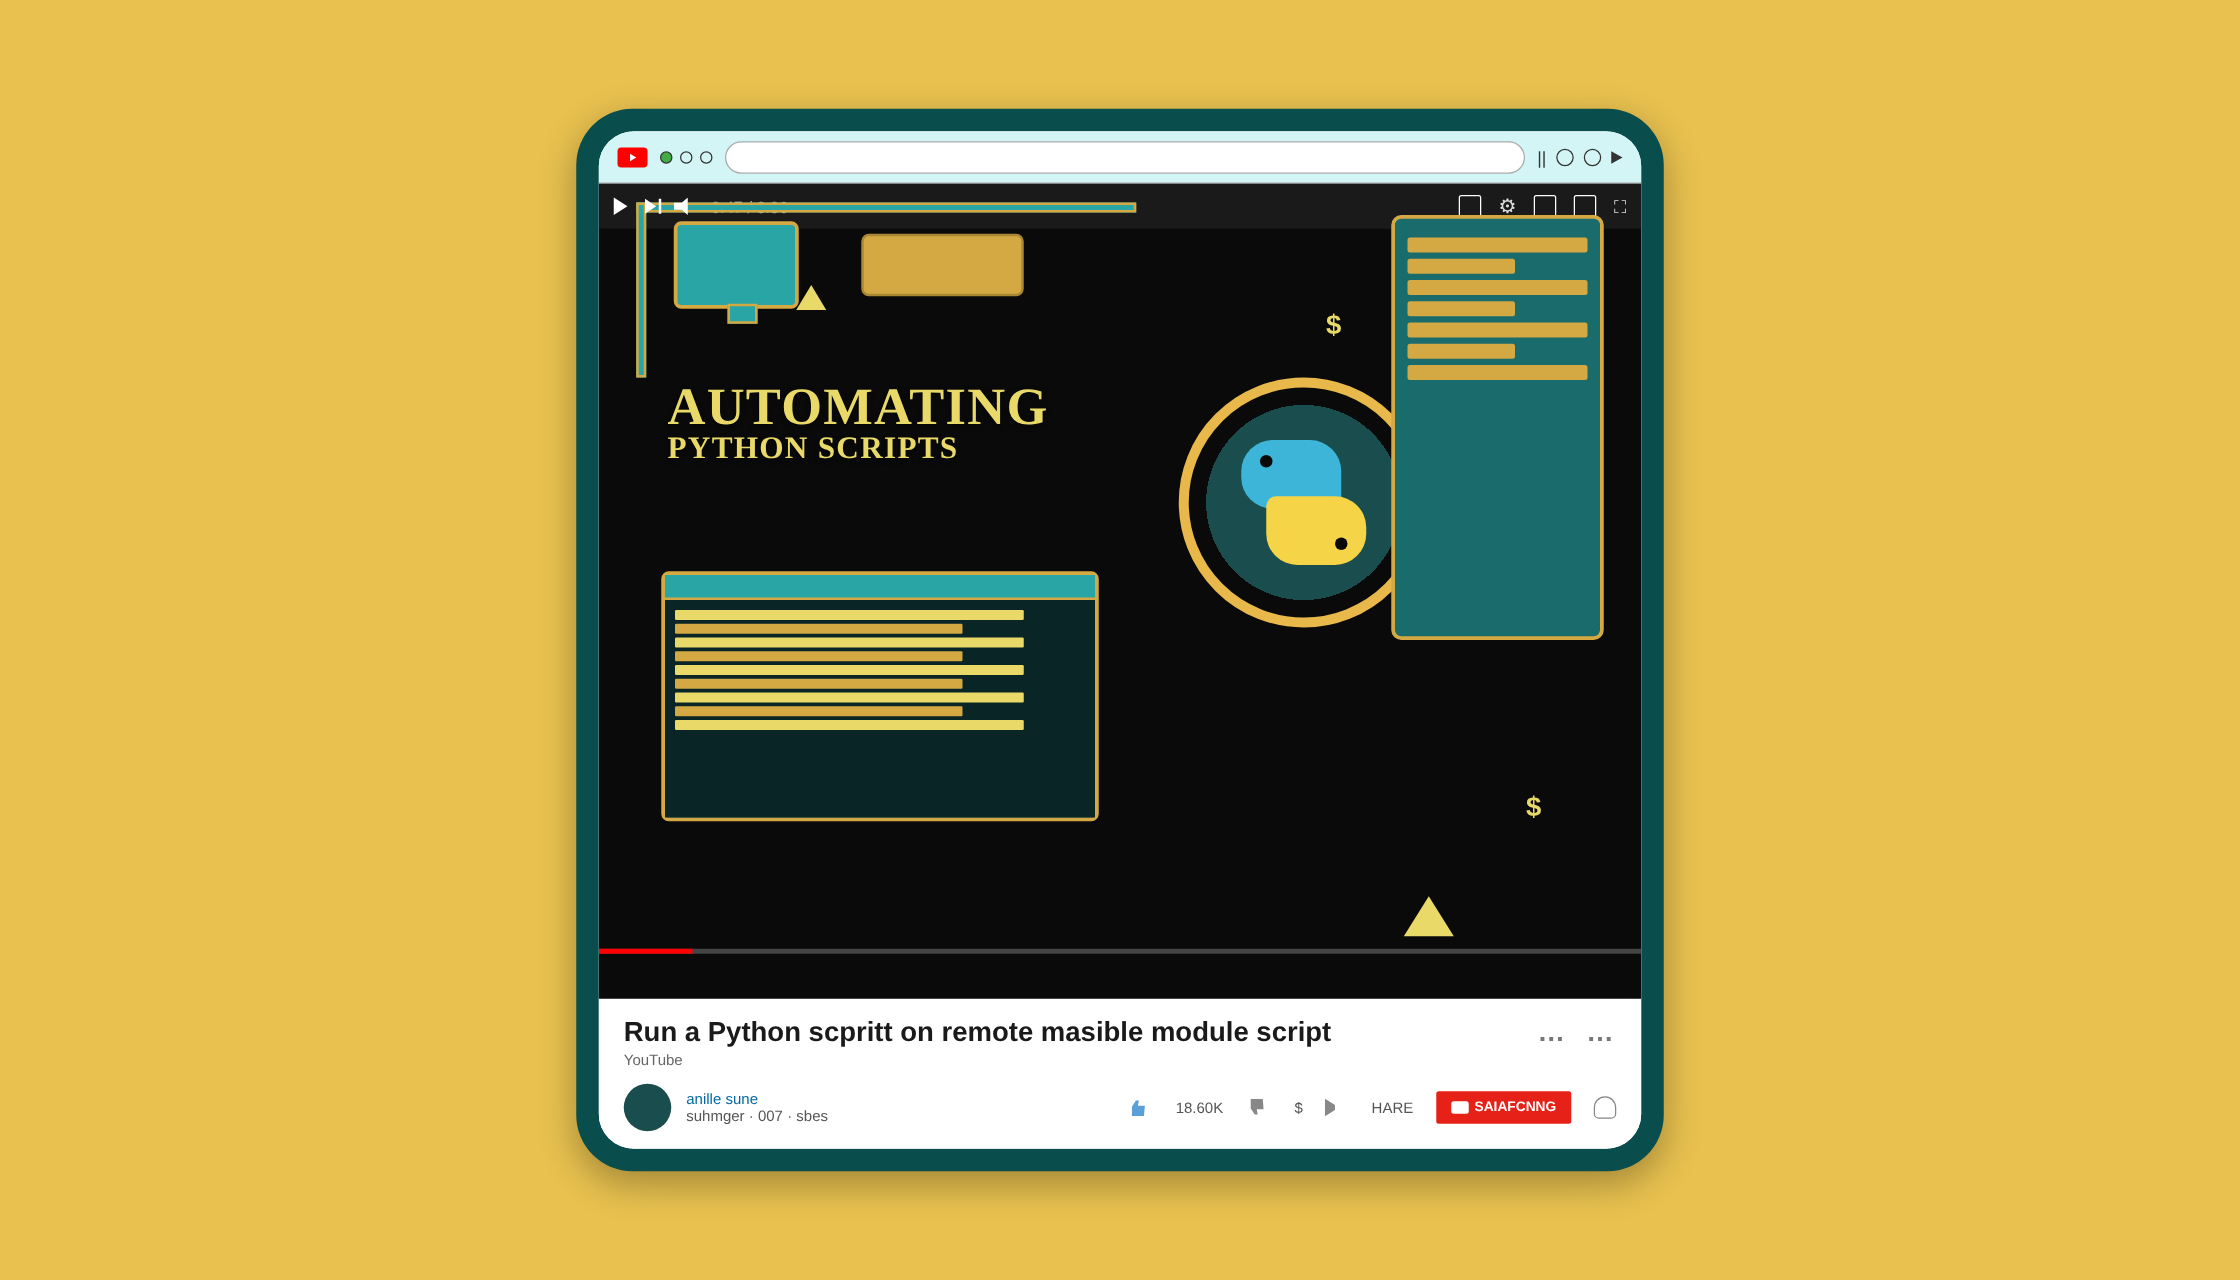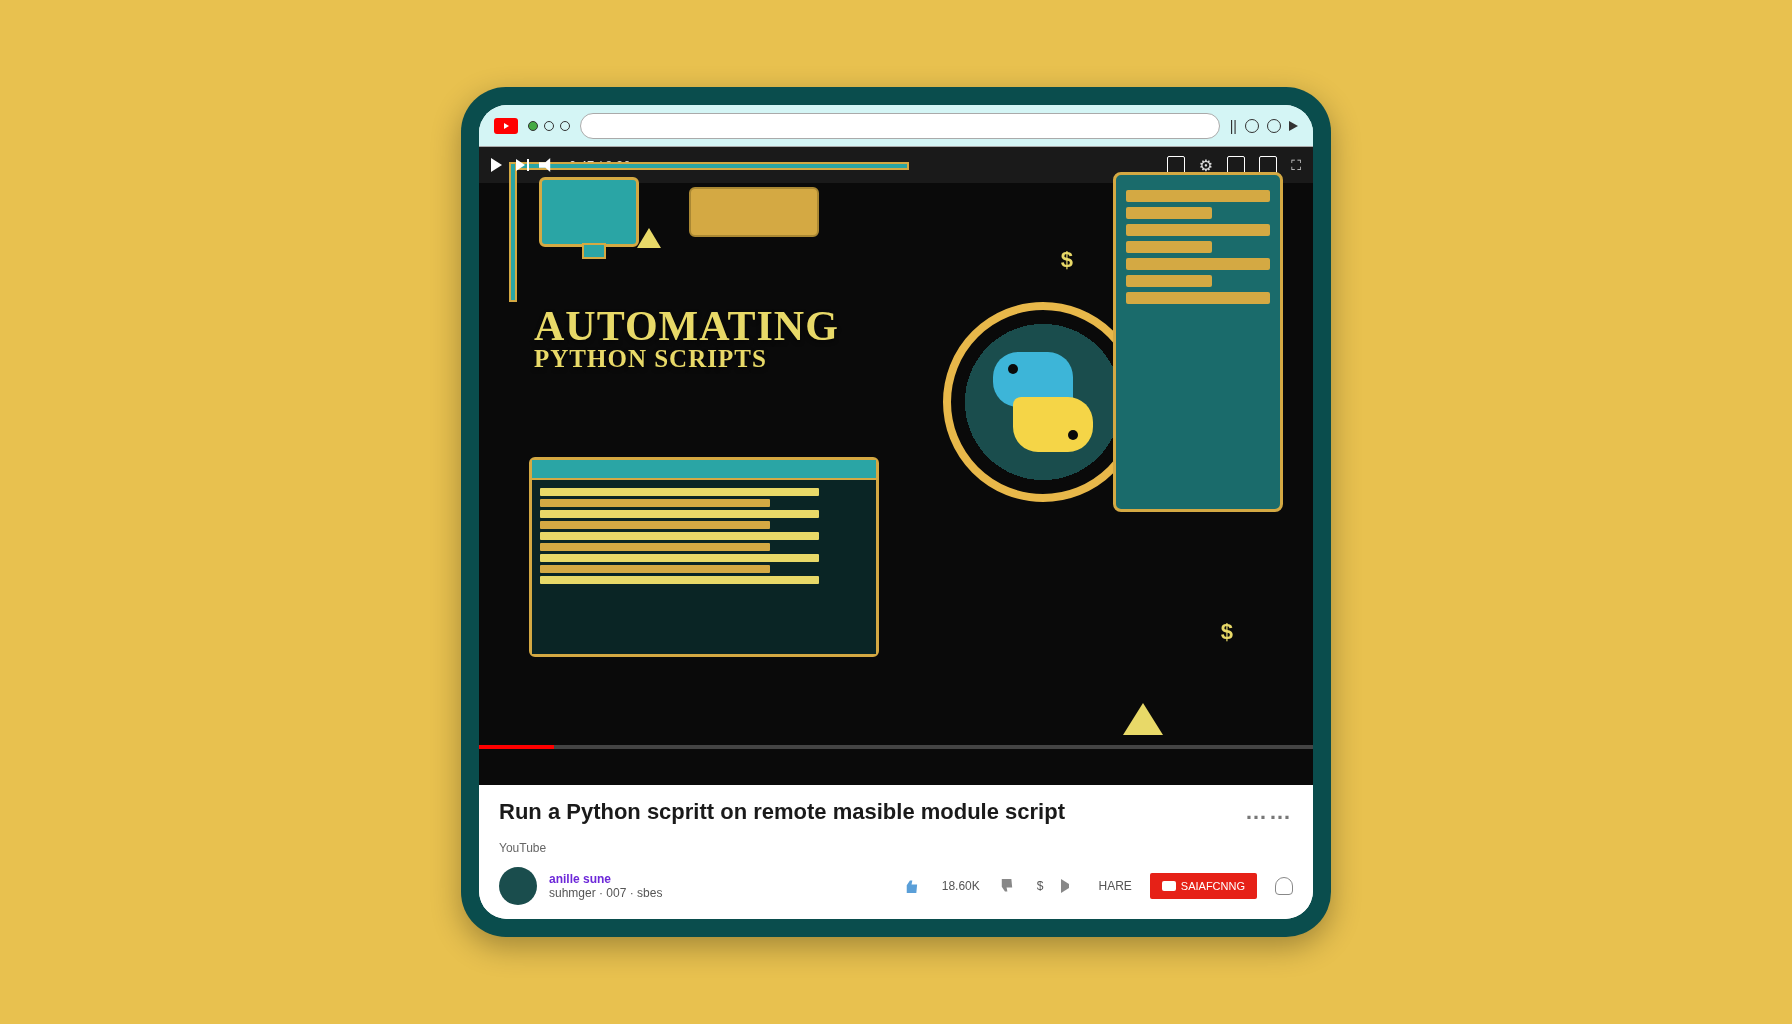--- a/index.html
+++ b/index.html
@@ -55,33 +55,33 @@
 .progress{position:absolute;bottom:36px;left:0;right:0;height:4px;background:#444}
 .progfill{height:100%;width:9%;background:#f00}
 .cbtn{cursor:pointer;display:flex;align-items:center}
 .playbtn{border-left:11px solid #fff;border-top:7px solid transparent;border-bottom:7px solid transparent}
 .nextbtn{border-left:9px solid #fff;border-top:6px solid transparent;border-bottom:6px solid transparent;position:relative}
 .nextbtn::after{content:"";position:absolute;left:2px;top:-6px;width:2px;height:12px;background:#fff}
 .vol{width:16px;height:14px;background:#fff;clip-path:polygon(0 30%,40% 30%,70% 0,70% 100%,40% 70%,0 70%)}
 .spacer{flex:1}
 .ricon{width:18px;height:18px;border:1.5px solid #fff;border-radius:2px}
 .info{background:#fff;padding:14px 20px}
-.vtitle{font-size:22px;font-weight:bold;color:#1a1a1a;display:flex;align-items:center;}
+.vtitle{font-size:22px;font-weight:bold;color:#1a1a1a;display:flex;align-items:center;gap:15px}
 .elips{color:#777;letter-spacing:2px}
-.plat{font-size:12px;color:#666;margin-top:16px}
+.plat{font-size:12px;color:#666;margin-top:2px}
 .meta{display:flex;align-items:center;margin-top:12px;gap:12px}
 .avatar{width:38px;height:38px;background:#1a4d4d;border-radius:50%}
 .chinfo{display:flex;flex-direction:column;font-size:12px;color:#555}
-.chname{color:#6d28d9;font-weight:700}
+.chname{color:#0369a1;font-weight:400}
 .actions{margin-left:auto;display:flex;align-items:center;gap:18px;font-size:12px;color:#555}
 .act{display:flex;align-items:center;gap:23px;cursor:pointer}
 .thumb-up{width:16px;height:14px;background:#5a9fd8;clip-path:polygon(25% 100%,25% 45%,45% 10%,60% 10%,55% 40%,90% 40%,85% 100%)}
 .thumb-dn{width:16px;height:14px;background:#888;clip-path:polygon(25% 0,25% 55%,45% 90%,60% 90%,55% 60%,90% 60%,85% 0)}
 .share-ic{width:14px;height:14px;border-left:8px solid #888;border-top:5px solid transparent;border-bottom:5px solid transparent;transform:rotate(0)}
-.sub{background:#e62117;color:#fff;padding:7px 12px;border-radius:2px;font-size:11px;font-weight:normal;display:flex;align-items:center;gap:5px}
+.sub{background:#e62117;color:#fff;padding:7px 12px;border-radius:2px;font-size:11px;font-weight:bold;display:flex;align-items:center;gap:5px}
 .sub::before{content:"";width:14px;height:10px;background:#fff;border-radius:2px}
 .bell{width:18px;height:18px;border:1.5px solid #888;border-radius:50% 50% 4px 4px;position:relative}
 </style>
 </head>
 <body>
 
 <div class="tablet">
 <div class="screen">
 
 <div class="topbar">

